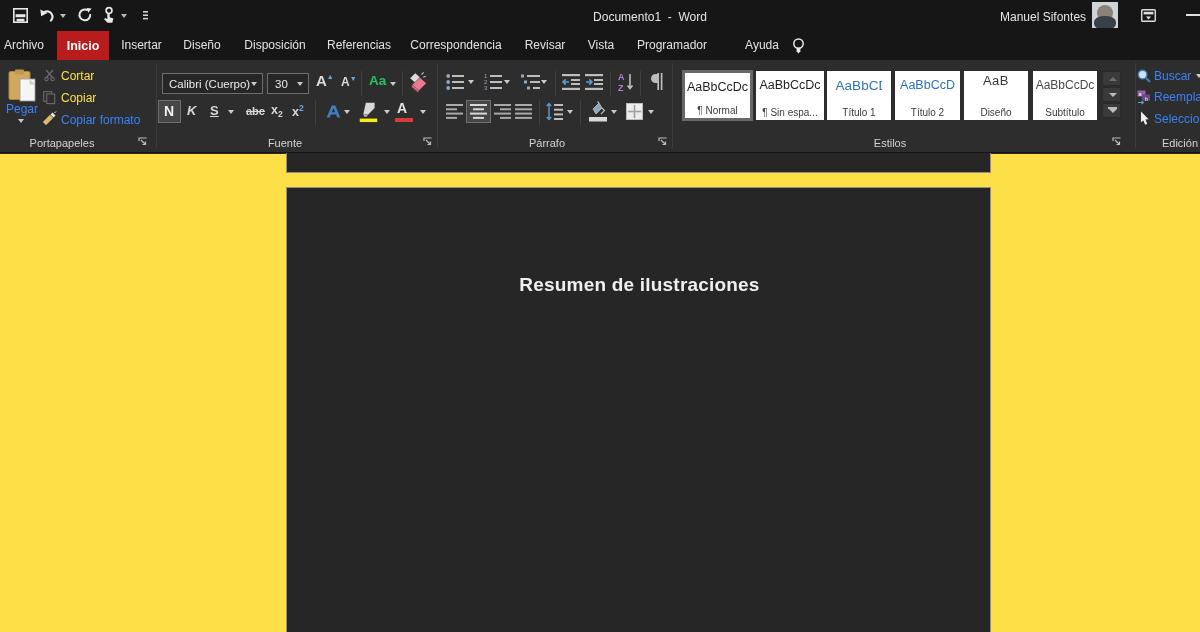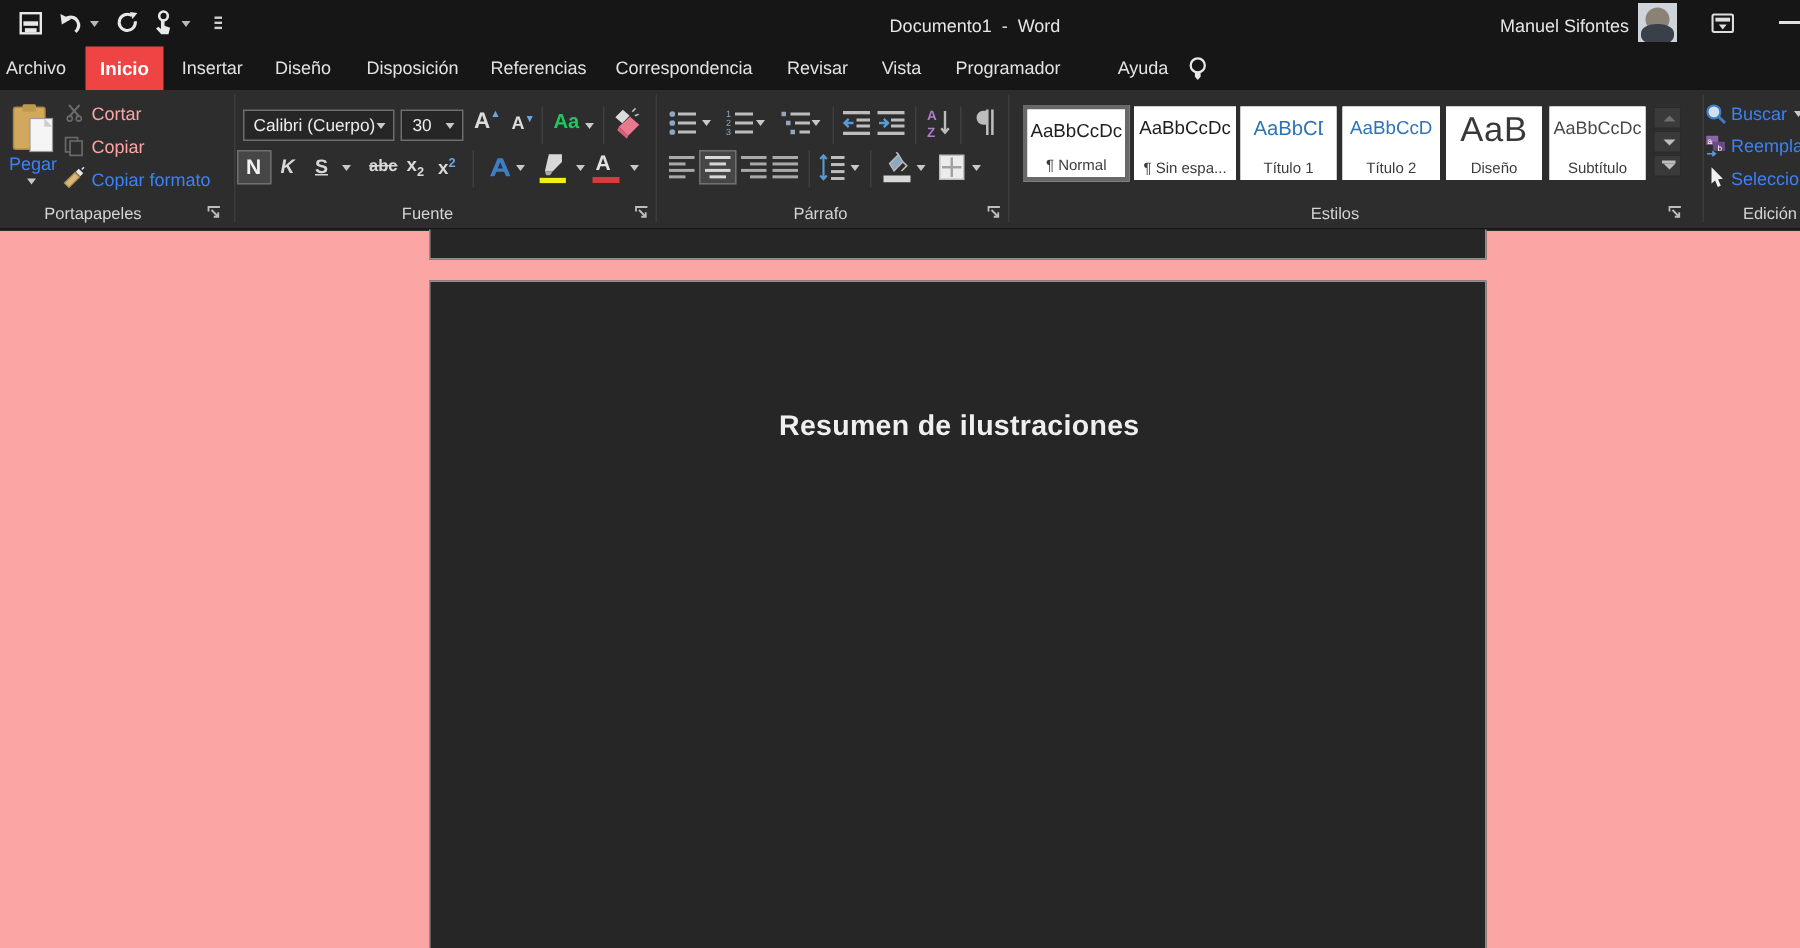--- a/index.html
+++ b/index.html
@@ -7,48 +7,48 @@
     font-family:"Liberation Sans", sans-serif; }
   .abs { position:absolute; }
   #app { position:relative; width:1200px; height:632px; }
 
   
   #titlebar { left:0; top:0; width:1200px; height:30px; background:#161616; }
   #tabrow   { left:0; top:30px; width:1200px; height:30px; background:#161616; }
   .tab { position:absolute; top:0; height:30px; line-height:31px; color:#e2e2e2;
          font-size:12px; text-align:center; }
   #inicioTab { position:absolute; left:57px; top:1px; width:52px; height:29px;
-        background:#ef4444; color:#fff; font-weight:bold; font-size:12.5px;
+        background:#b91c1c; color:#fff; font-weight:bold; font-size:12.5px;
         text-align:center; line-height:30px; }
   
   #ribbon { left:0; top:60px; width:1200px; height:93px; background:#2d2d2d;
             border-bottom:1px solid #161616; }
   .gdiv { position:absolute; top:3px; width:1px; height:85px; background:#3c3c3c; }
   .glabel { position:absolute; top:76px; height:14px; font-size:11px; color:#d4d4d4;
             text-align:center; line-height:14px; }
   .btntext { position:absolute; font-size:12px; color:#3b82f6; white-space:nowrap; }
-  .disabled { color:#fca5a5; }
+  .disabled { color:#fde047; }
   .combo { position:absolute; background:#262626; border:1px solid #6e6e6e;
            color:#ececec; font-size:11.5px; }
   .caret { position:absolute; width:0; height:0; border-left:3.5px solid transparent;
            border-right:3.5px solid transparent; border-top:4px solid #c9c9c9; }
   .vsep  { position:absolute; width:1px; background:#3f3f3f; }
   .selbox { position:absolute; background:#464646; }
   .card { position:absolute; height:49px; background:#fff; }
   .card .cardin { position:relative; width:100%; height:100%; background:#fff; overflow:hidden; text-align:center; }
   .samp { margin-top:7px; white-space:nowrap; font-weight:normal; }
   .clab { position:absolute; bottom:2.5px; left:0; width:100%; font-size:10px; color:#3c3c3c; white-space:nowrap; }
   .gsb { position:absolute; width:19px; height:15px; background:#3a3a3a; border:1px solid #2a2a2a; }
   .gsb span { position:absolute; left:5.5px; top:5px; width:0; height:0;
       border-left:4px solid transparent; border-right:4px solid transparent;
       border-top:4px solid #bdbdbd; }
   .gsb i { position:absolute; left:4.5px; top:3px; width:9.5px; height:1.6px; background:#bdbdbd; }
 
   
-  #canvas { left:0; top:154px; width:1200px; height:478px; background:#fca5a5; }
+  #canvas { left:0; top:154px; width:1200px; height:478px; background:#fde047; }
   #pagePrev { position:absolute; left:286px; top:-1px; width:705px; height:20px;
       border-left:1px solid #8f8f8f; border-right:1px solid #8f8f8f;
       border-bottom:1px solid #8f8f8f; background:#262626; }
   #pageMain { position:absolute; left:286px; top:33px; width:705px; height:445px;
       border:1px solid #8f8f8f; border-bottom:none; background:#262626; }
   #docTitle { position:absolute; left:0; top:86px; width:705px; text-align:center;
       color:#efefef; font-size:19px; font-weight:bold; letter-spacing:0.2px; }
   svg { position:absolute; overflow:visible; }
 </style>
 </head>
@@ -175,21 +175,21 @@
         </div>
       </div>
     <div class="card" style="left:895px;top:11px;width:65px;">
       <div class="cardin">
           <div class="samp" style="font-size:12.5px;color:#2e74b5;">AaBbCcD</div>
           <div class="clab">Título 2</div>
         </div>
       </div>
     <div class="card" style="left:964px;top:11px;width:64px;">
       <div class="cardin">
-          <div class="samp" style="font-size:23px;color:#383838;font-weight:300;letter-spacing:0.5px;margin-top:2px;">AaB</div>
+          <div class="samp" style="font-size:13px;color:#383838;font-weight:300;letter-spacing:0.5px;margin-top:2px;">AaB</div>
           <div class="clab">Diseño</div>
         </div>
       </div>
     <div class="card" style="left:1033px;top:11px;width:64px;">
       <div class="cardin">
           <div class="samp" style="font-size:12px;color:#4a4a4a;">AaBbCcDc</div>
           <div class="clab">Subtítulo</div>
         </div>
       </div>
 

